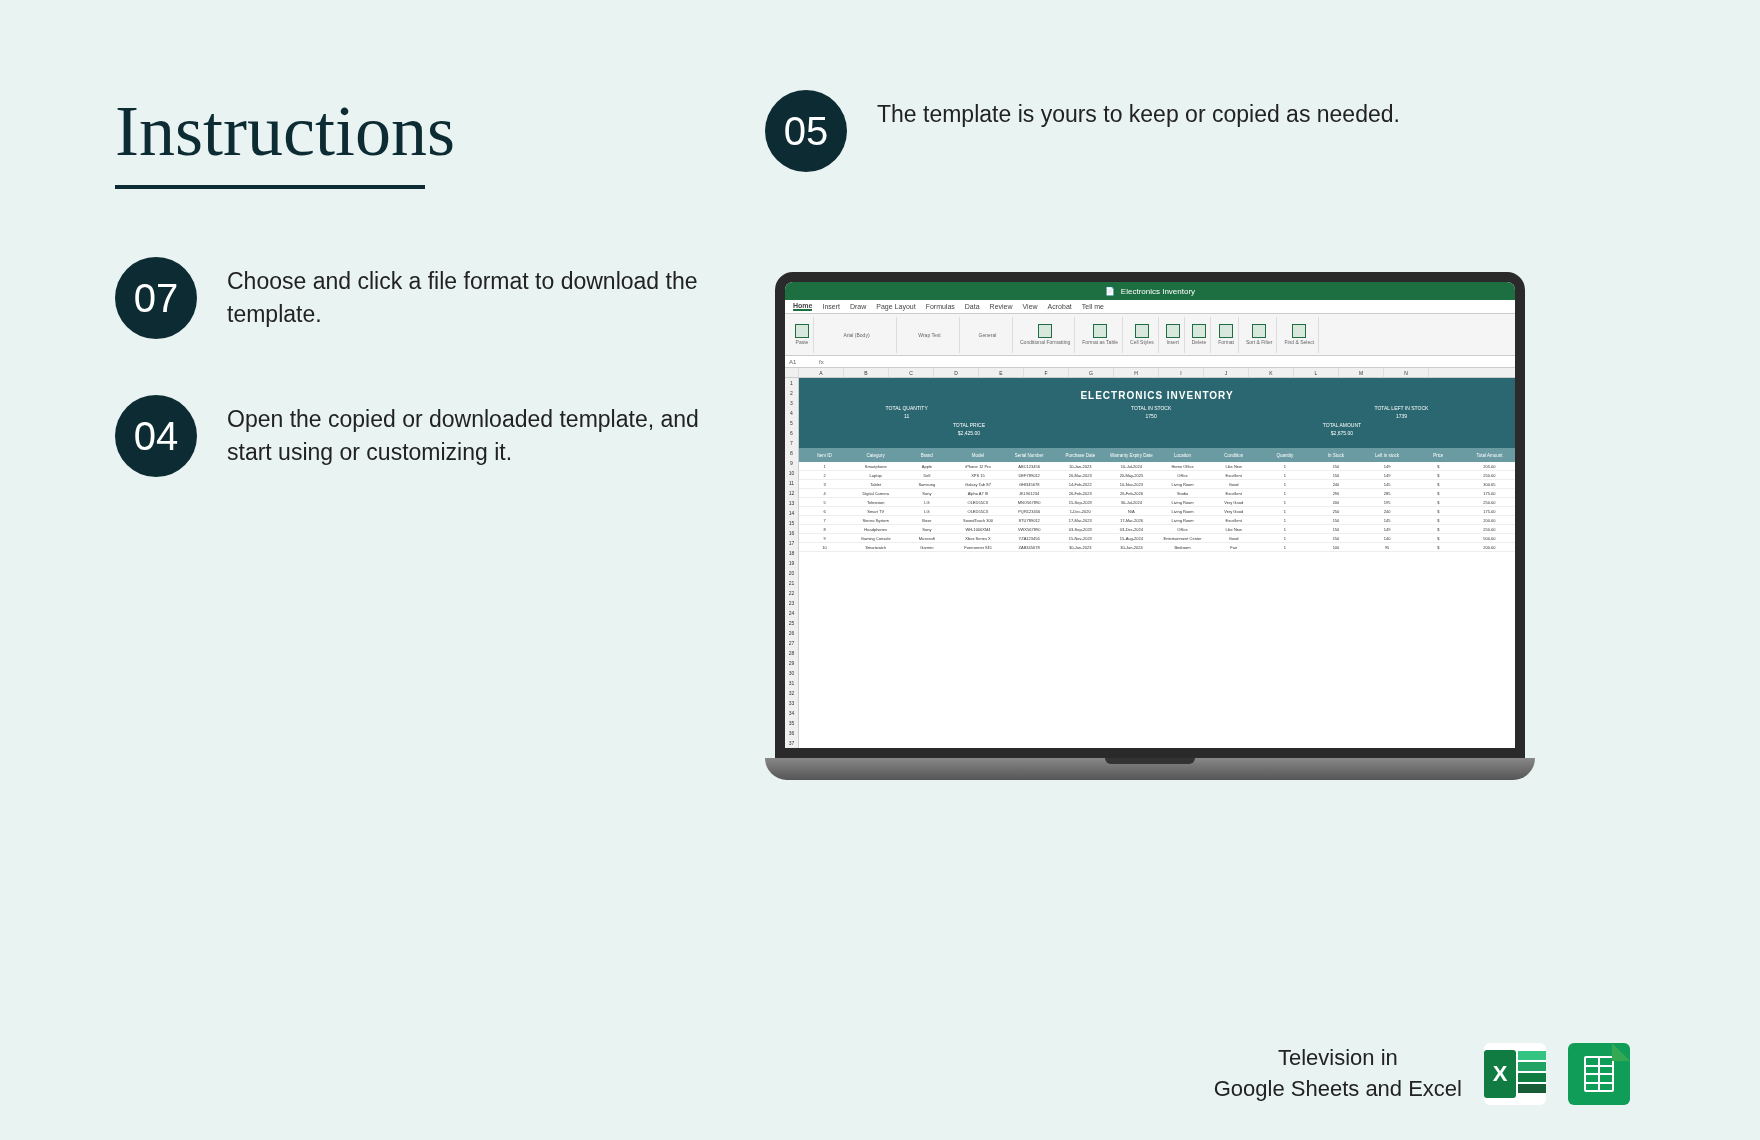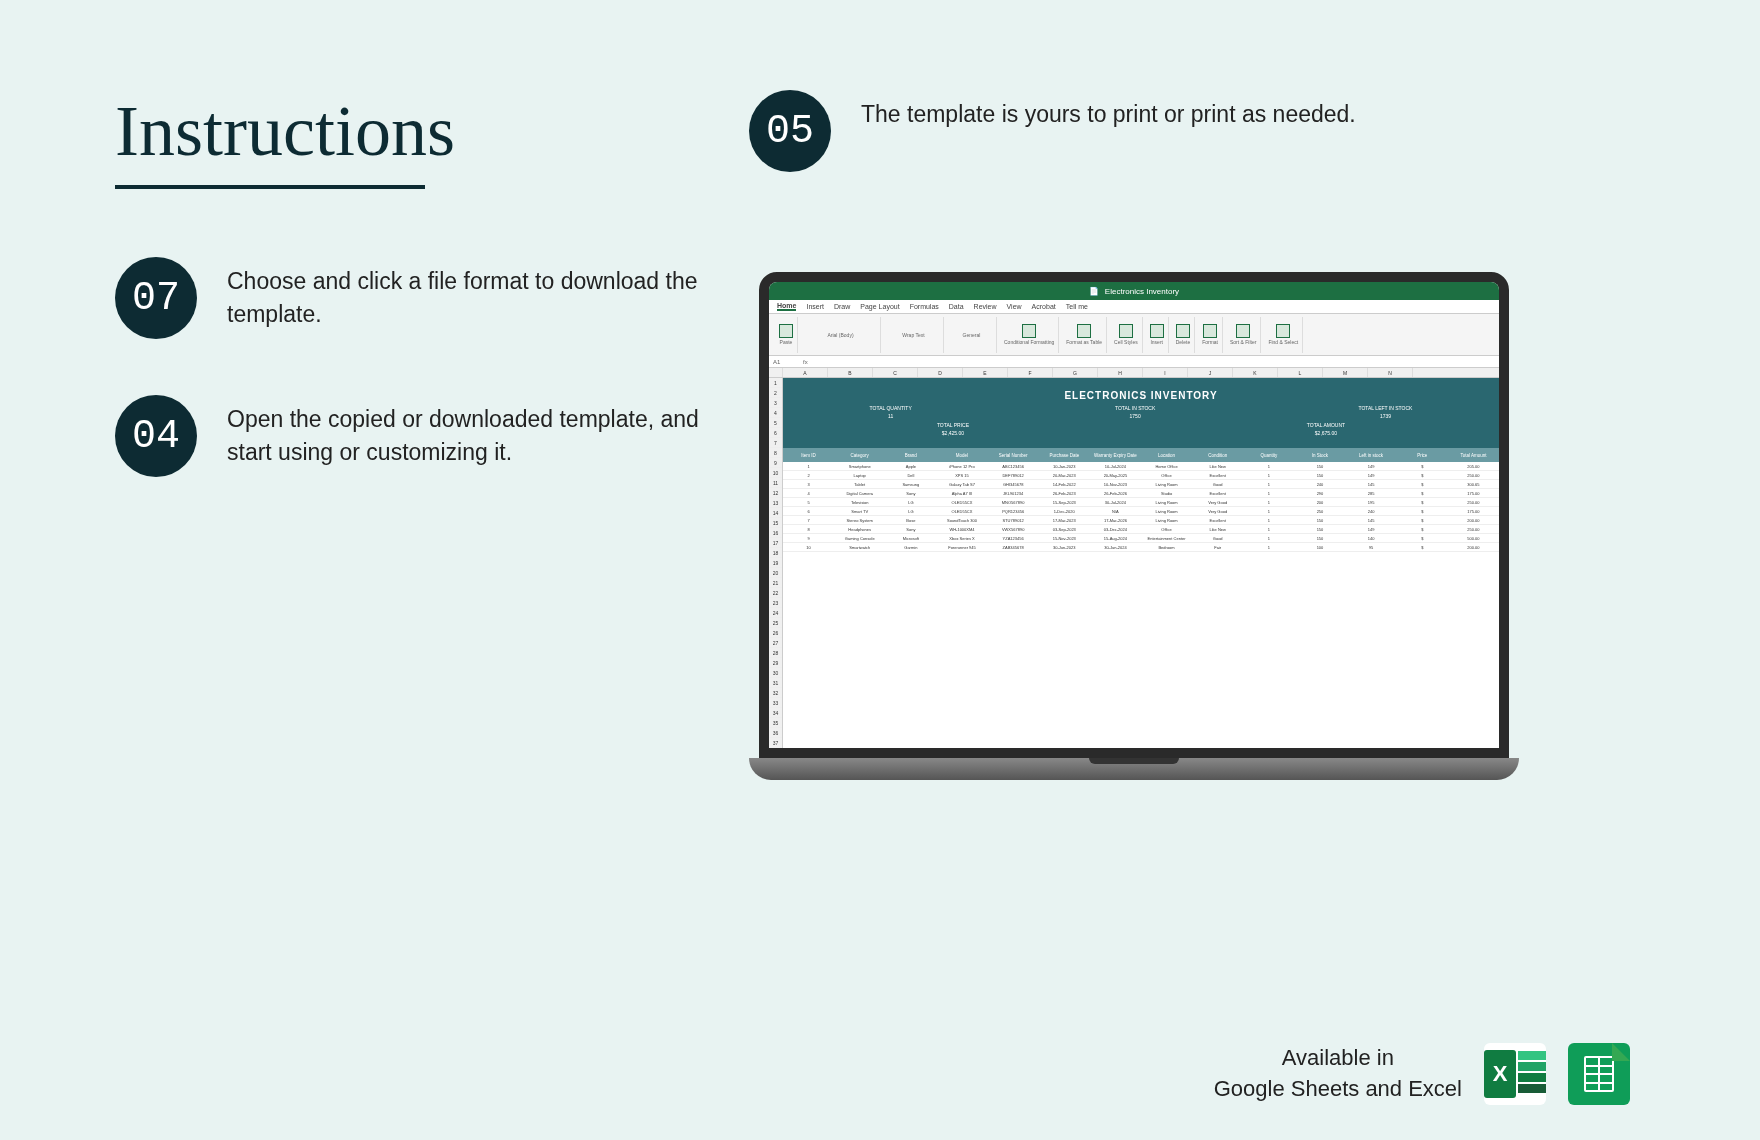--- a/index.html
+++ b/index.html
@@ -1,26 +1,26 @@
 <!DOCTYPE html>
 <html><head>
 <meta charset="utf-8">
 <style>
 * { margin:0; padding:0; box-sizing:border-box; }
 body { background:#e8f3f2; font-family:'Segoe UI',Arial,sans-serif; width:1760px; height:1140px; position:relative; }
 
-.container { padding:90px 115px 0 115px; display:flex; gap:44px; }
+.container { padding:90px 115px 0 115px; display:flex; gap:60px; }
 .left-col { flex:0 0 590px; }
 .right-col { flex:1; position:relative; }
 
 h1 { font-family:Georgia,'Times New Roman',serif; font-size:72px; color:#0d2b33; font-weight:normal; margin-bottom:12px; }
 .underline { width:310px; height:4px; background:#0d2b33; margin-bottom:68px; }
 
 .step { display:flex; gap:30px; margin-bottom:56px; align-items:flex-start; }
-.badge { width:82px; height:82px; border-radius:50%; background:#0d2b33; color:#fff; display:flex; align-items:center; justify-content:center; font-family:Liberation Mono, monospace; font-size:40px; flex-shrink:0; }
+.badge { width:82px; height:82px; border-radius:50%; background:#0d2b33; color:#fff; display:flex; align-items:center; justify-content:center; font-family:Liberation Sans, sans-serif; font-size:40px; flex-shrink:0; }
 .step-text { font-size:23px; line-height:1.45; color:#222; padding-top:8px; }
 
 .step-05 { display:flex; gap:30px; align-items:flex-start; margin-bottom:100px; }
 
 .laptop { position:relative; width:770px; height:530px; }
 .laptop-screen { width:750px; height:486px; background:#111; border:10px solid #2a2a2a; border-radius:18px 18px 0 0; margin:0 auto; position:relative; overflow:hidden; }
 .laptop-cam { position:absolute; top:-5px; left:50%; transform:translateX(-50%); width:6px; height:6px; border-radius:50%; background:#444; }
 .excel-app { position:absolute; inset:0; background:#fff; font-size:6px; color:#333; }
 .excel-titlebar { background:#1d6f42; height:18px; display:flex; align-items:center; justify-content:center; gap:6px; color:#fff; font-size:8px; }
 .excel-menu { background:#fff; border-bottom:1px solid #ccc; height:14px; display:flex; align-items:center; gap:10px; padding-left:8px; font-size:7px; color:#444; }
@@ -72,21 +72,21 @@
     </div>
     <div class="step">
       <div class="badge">04</div>
       <div class="step-text">Open the copied or downloaded template, and start using or customizing it.</div>
     </div>
   </div>
 
   <div class="right-col">
     <div class="step-05">
       <div class="badge">05</div>
-      <div class="step-text">The template is yours to print or print as needed.</div>
+      <div class="step-text">The template is yours to keep or copied as needed.</div>
     </div>
 
     <div class="laptop">
       <div class="laptop-screen">
         <div class="laptop-cam"></div>
         <div class="excel-app">
           <div class="excel-titlebar">
             <span>📄</span>
             <span>Electronics Inventory</span>
           </div>
@@ -422,21 +422,21 @@
       </div>
       <div class="laptop-base">
         <div class="laptop-notch"></div>
       </div>
     </div>
   </div>
 </div>
 
 <div class="footer">
   <div class="footer-text">
-    <div>Available in</div>
+    <div>Television in</div>
     <div>Google Sheets and Excel</div>
   </div>
   <div class="app-icon excel-icon">
     <div class="excel-bars">
       <div class="excel-bar" style="background:#33c481;"></div>
       <div class="excel-bar" style="background:#21a366;"></div>
       <div class="excel-bar" style="background:#107c41;"></div>
       <div class="excel-bar" style="background:#185c37;"></div>
     </div>
     <div class="excel-x">X</div>

